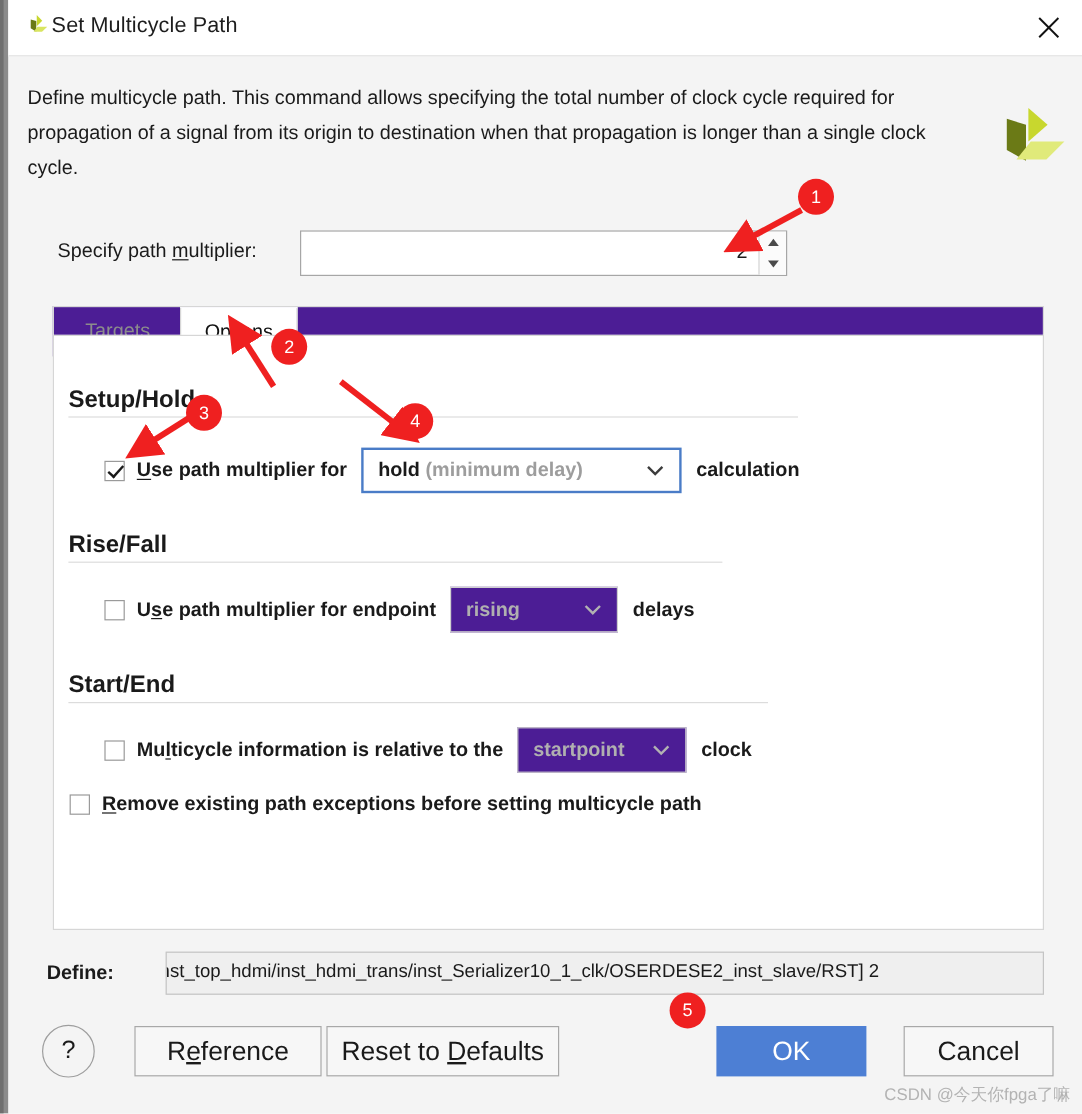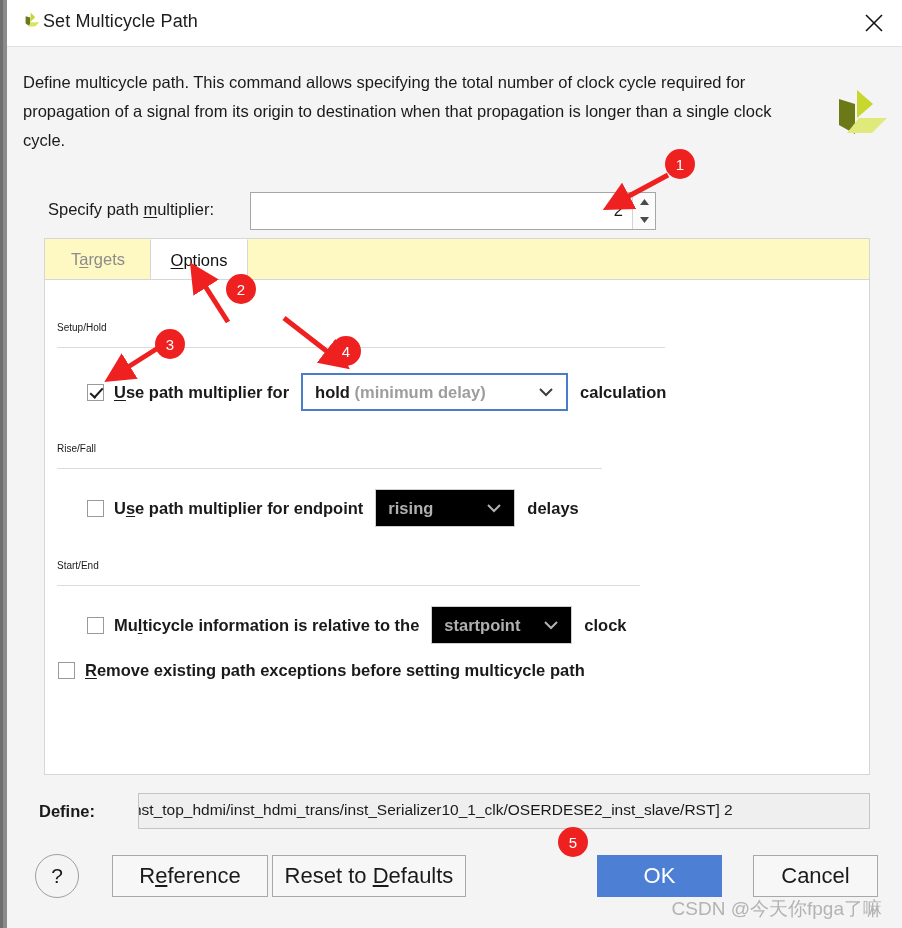--- a/index.html
+++ b/index.html
@@ -113,23 +113,23 @@
   }
   .spin-arrows div {
     height: 18px;
     display: flex; align-items: center; justify-content: center;
     cursor: pointer;
   }
 
   
   .tabstrip {
     position: absolute;
-    left: 37px; top: 238px;
+    left: 37px; top: 255px;
     width: 826px; height: 42px;
-    background: #fef9c3;
+    background: #4c1d95;
     border: 1px solid #d6d6d6;
     border-bottom: none;
     box-sizing: border-box;
     text-decoration: underline;
   }
   .tab {
     position: absolute;
     top: 0;
     height: 41px;
     display: flex; align-items: center; justify-content: center;
@@ -157,22 +157,22 @@
     left: 37px; top: 279px;
     width: 826px; height: 496px;
     background: #ffffff;
     border: 1px solid #d6d6d6;
     box-sizing: border-box;
   }
 
   
   .group-title {
     position: absolute;
-    font-size: 10px;
-    font-weight: normal;
+    font-size: 20px;
+    font-weight: bold;
     color: #1a1a1a;
   }
   .group-rule {
     position: absolute;
     height: 1px;
     background: #dcdcdc;
   }
 
   .row { position: absolute; display: flex; align-items: center; font-weight: bold; }
 
@@ -209,21 +209,21 @@
     position: relative;
     margin-left: 12px;
     cursor: pointer;
     flex: none;
   }
   .combo.enabled {
     background: #ffffff;
     border: 2px solid #4a7cc7;
   }
   .combo.disabled {
-    background: #000000;
+    background: #4c1d95;
     border: 1px solid #cfcfcf;
     cursor: default;
   }
   .combo-text {
     font-size: 16.5px;
     margin-left: 12px;
     white-space: nowrap;
   }
   .combo-text .strong { color: #1a1a1a; }
   .combo-text .muted  { color: #9d9d9d; }
@@ -308,22 +308,22 @@
   .anno-svg {
     position: absolute;
     left: 0; top: 0;
     width: 902px; height: 928px;
     pointer-events: none;
     z-index: 35;
   }
 
   .watermark {
     position: absolute;
-    right: 20px; bottom: 6px;
-    font-size: 19px;
+    right: 10px; bottom: 6px;
+    font-size: 14px;
     color: #b3b3b3;
     white-space: nowrap;
     z-index: 50;
   }
 </style>
 </head>
 <body>
 
 <div class="left-strip">
   <div class="left-strip-inner"></div>

